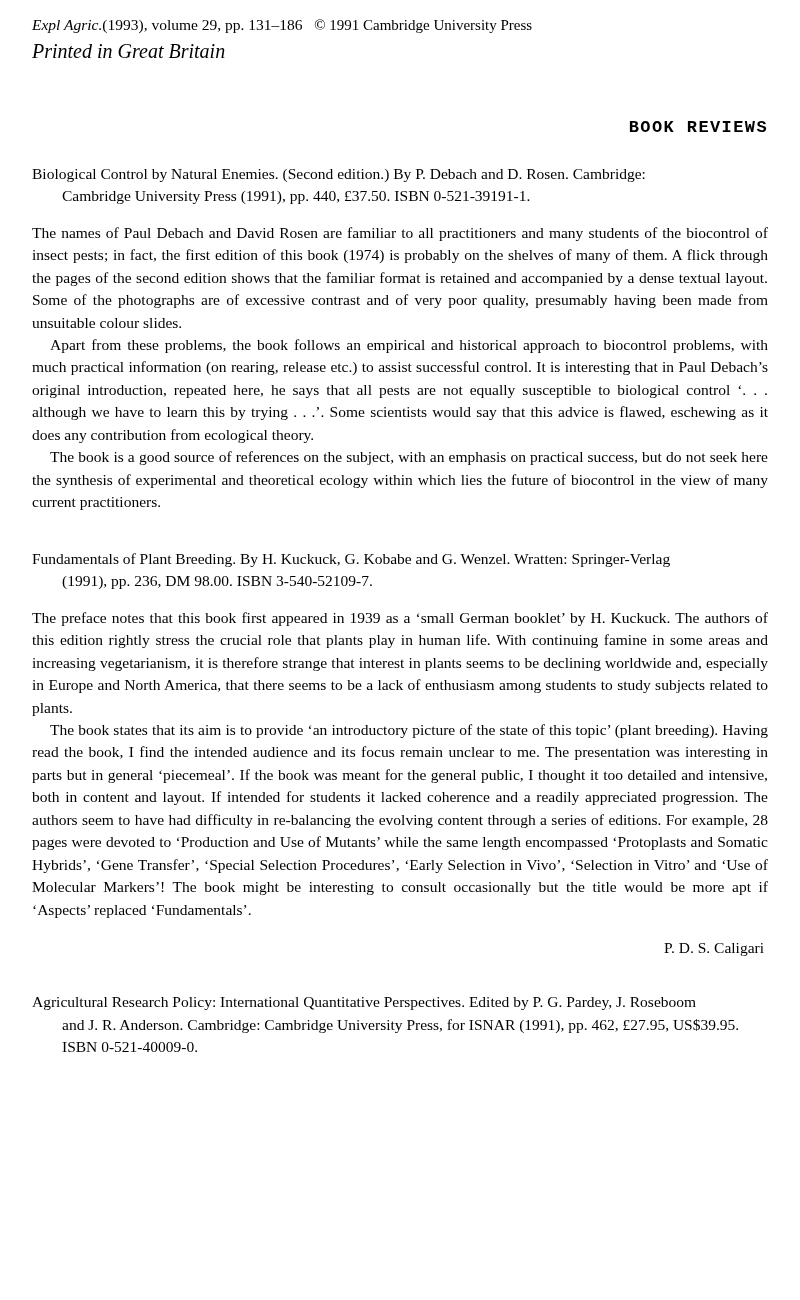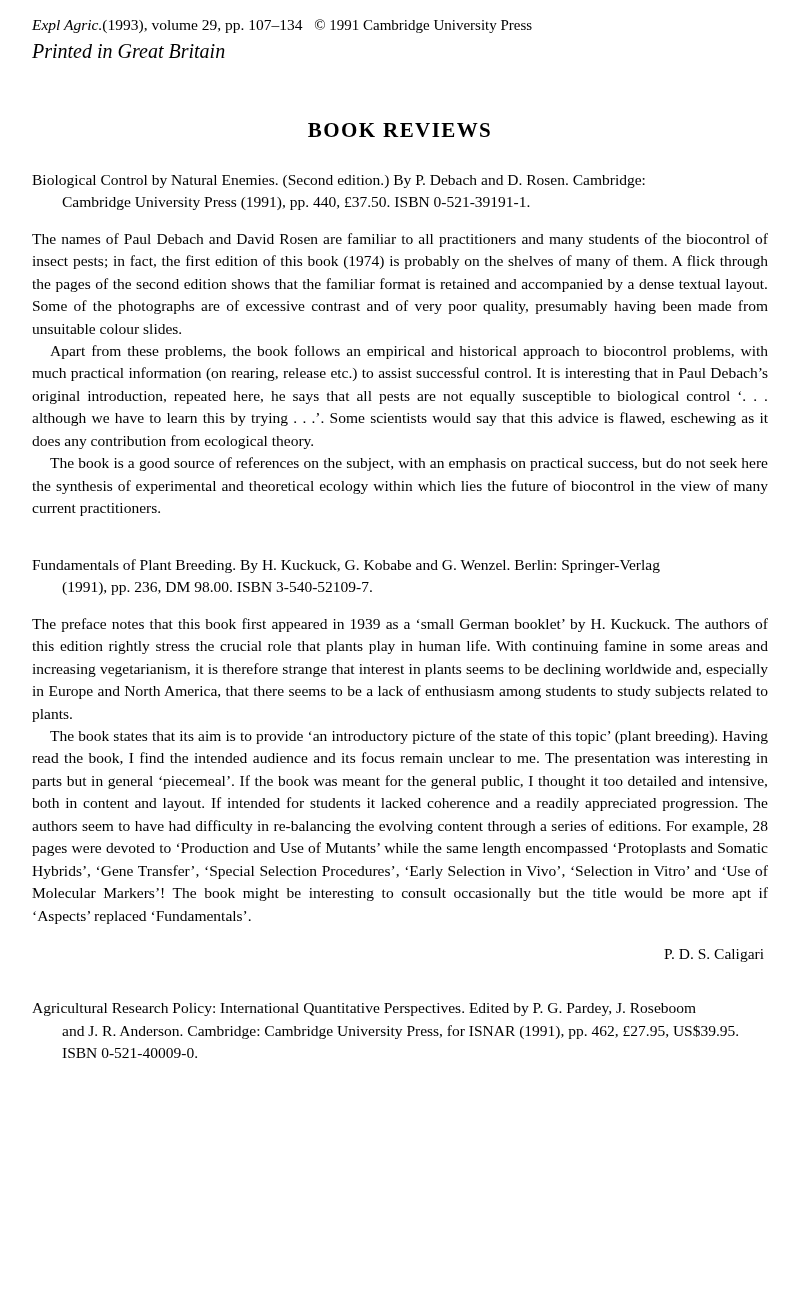--- a/index.html
+++ b/index.html
@@ -38,26 +38,26 @@
   .running-head .line2 {
     font-style: italic;
     font-size: 20px;
     display: block;
     margin-top: 1px;
   }
   .copy-sym {
     font-size: 15px;
   }
   h1.section-title {
-    text-align: center;
-    font-size: 21px;
+    text-align: right;
+    font-size: 17px;
     font-weight: bold;
     letter-spacing: 1.4px;
     margin: 52px 0 26px 0;
-    font-family: Liberation Serif, serif;
+    font-family: Liberation Mono, monospace;
   }
   .review {
     margin-bottom: 0;
   }
   .book-head {
     font-size: 15.5px;
     line-height: 1.45;
     text-indent: 0;
     margin: 0 0 14px 0;
     padding-left: 0;
@@ -90,41 +90,41 @@
   }
   .ital { font-style: italic; }
 </style>
 </head>
 <body>
 
 <div class="page">
   <div class="content">
 
     <div class="running-head">
-      <span class="ital">Expl Agric.</span><span>(1993), volume 29, pp. 107–134</span>&nbsp;&nbsp;&nbsp;<span class="copy-sym">© 1991 Cambridge University Press</span>
+      <span class="ital">Expl Agric.</span><span>(1993), volume 29, pp. 131–186</span>&nbsp;&nbsp;&nbsp;<span class="copy-sym">© 1991 Cambridge University Press</span>
       <span class="line2">Printed in Great Britain</span>
     </div>
 
     <h1 class="section-title">BOOK REVIEWS</h1>
 
     <div class="review">
       <div class="book-head">
         <span class="title">Biological Control by Natural Enemies.</span><span> (Second edition.) By P. Debach and D. Rosen. Cambridge:</span>
         <span class="hang" style="padding-left:30px;text-indent:0;">Cambridge University Press (1991), pp. 440, £37.50. ISBN 0-521-39191-1.</span>
       </div>
       <p class="body-text">The names of Paul Debach and David Rosen are familiar to all practitioners and many students of the biocontrol of insect pests; in fact, the first edition of this book (1974) is probably on the shelves of many of them. A flick through the pages of the second edition shows that the familiar format is retained and accompanied by a dense textual layout. Some of the photographs are of excessive contrast and of very poor quality, presumably having been made from unsuitable colour slides.</p>
       <p class="body-text indent">Apart from these problems, the book follows an empirical and historical approach to biocontrol problems, with much practical information (on rearing, release etc.) to assist successful control. It is interesting that in Paul Debach’s original introduction, repeated here, he says that all pests are not equally susceptible to biological control ‘. . . although we have to learn this by trying . . .’. Some scientists would say that this advice is flawed, eschewing as it does any contribution from ecological theory.</p>
       <p class="body-text indent">The book is a good source of references on the subject, with an emphasis on practical success, but do not seek here the synthesis of experimental and theoretical ecology within which lies the future of biocontrol in the view of many current practitioners.</p>
     </div>
 
     <div class="gap-large"></div>
 
     <div class="review">
       <div class="book-head">
-        <span class="title">Fundamentals of Plant Breeding.</span><span> By H. Kuckuck, G. Kobabe and G. Wenzel. Berlin: Springer-Verlag</span>
+        <span class="title">Fundamentals of Plant Breeding.</span><span> By H. Kuckuck, G. Kobabe and G. Wenzel. Wratten: Springer-Verlag</span>
         <span class="hang" style="padding-left:30px;text-indent:0;">(1991), pp. 236, DM 98.00. ISBN 3-540-52109-7.</span>
       </div>
       <p class="body-text">The preface notes that this book first appeared in 1939 as a ‘small German booklet’ by H. Kuckuck. The authors of this edition rightly stress the crucial role that plants play in human life. With continuing famine in some areas and increasing vegetarianism, it is therefore strange that interest in plants seems to be declining worldwide and, especially in Europe and North America, that there seems to be a lack of enthusiasm among students to study subjects related to plants.</p>
       <p class="body-text indent">The book states that its aim is to provide ‘an introductory picture of the state of this topic’ (plant breeding). Having read the book, I find the intended audience and its focus remain unclear to me. The presentation was interesting in parts but in general ‘piecemeal’. If the book was meant for the general public, I thought it too detailed and intensive, both in content and layout. If intended for students it lacked coherence and a readily appreciated progression. The authors seem to have had difficulty in re-balancing the evolving content through a series of editions. For example, 28 pages were devoted to ‘Production and Use of Mutants’ while the same length encompassed ‘Protoplasts and Somatic Hybrids’, ‘Gene Transfer’, ‘Special Selection Procedures’, ‘Early Selection in Vivo’, ‘Selection in Vitro’ and ‘Use of Molecular Markers’! The book might be interesting to consult occasionally but the title would be more apt if ‘Aspects’ replaced ‘Fundamentals’.</p>
       <p class="signature">P. D. S. Caligari</p>
     </div>
 
     <div class="gap-large"></div>
 
     <div class="review">

